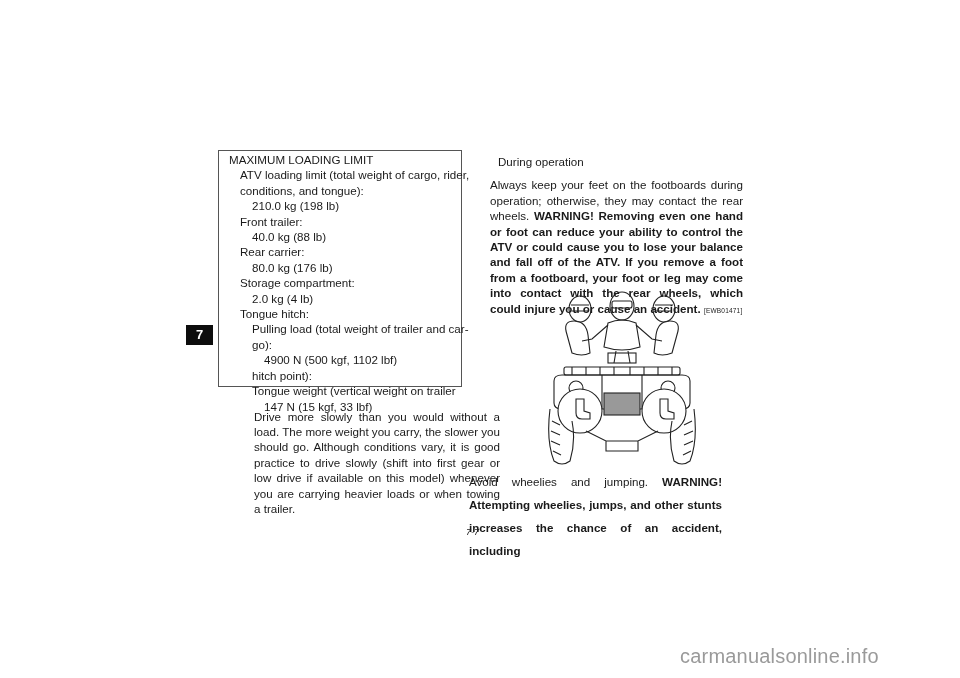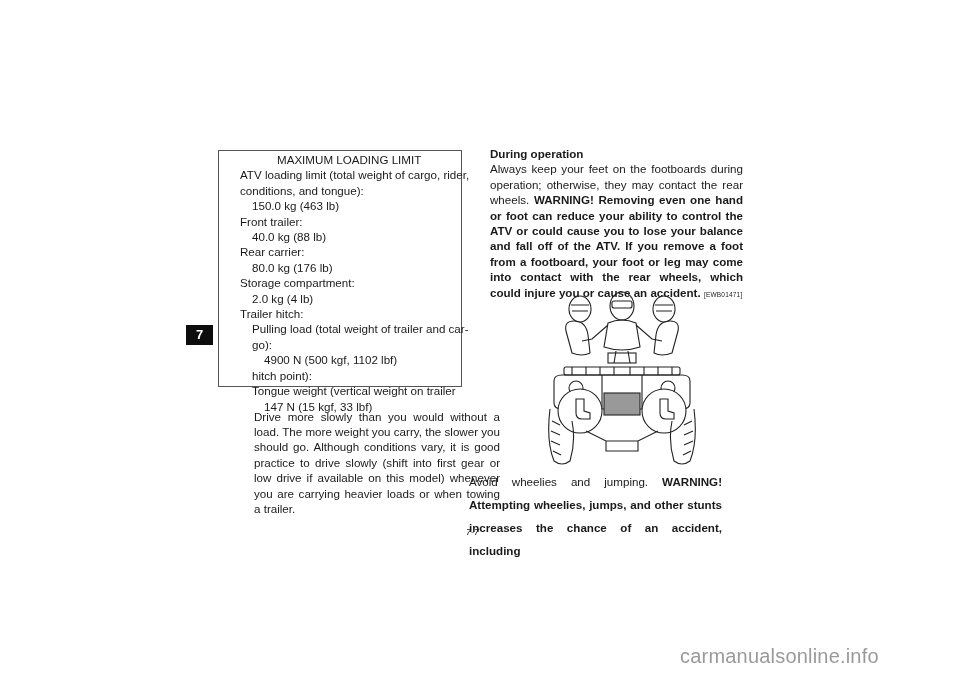--- a/index.html
+++ b/index.html
@@ -33,21 +33,21 @@
       left: 218px;
       top: 150px;
       width: 244px;
       height: 237px;
       border: 1.5px solid #555555;
       box-sizing: border-box;
       font-size: 11.6px;
       line-height: 15.4px;
       padding: 1px 0 0 10px;
     }
-    .spec-box .l0 { padding-left: 0; margin-left: 48px; }
+    .spec-box .l0 { padding-left: 0; }
     .spec-box .l1 { padding-left: 11px; }
     .spec-box .l2 { padding-left: 23px; }
     .spec-box .l3 { padding-left: 35px; }
     .spec-line { white-space: nowrap; }
     .col-left-text {
       position: absolute;
       left: 218px;
       top: 397px;
       width: 246px;
       font-size: 11.6px;
@@ -59,22 +59,22 @@
     .col-right {
       position: absolute;
       left: 490px;
       top: 146px;
       width: 253px;
       font-size: 11.6px;
       line-height: 15.4px;
       text-align: justify;
     }
     .section-heading {
-      font-weight: bold;
-      margin: 0;
+      font-weight: normal;
+      margin: 8px;
     }
     .para { margin: 0; }
     .bold { font-weight: bold; }
     .code-ref {
       font-size: 6.5px;
       font-weight: normal;
       vertical-align: baseline;
       letter-spacing: 0.2px;
     }
     .figure {
@@ -112,28 +112,28 @@
   </style>
 </head>
 <body>
 
 <div class="chapter-tab">7</div>
 
 <div class="spec-box" id="spec-box">
     <div class="spec-line l0">MAXIMUM LOADING LIMIT</div>
     <div class="spec-line l1">ATV loading limit (total weight of cargo, rider,</div>
     <div class="spec-line l1">conditions, and tongue):</div>
-    <div class="spec-line l2">150.0 kg (463 lb)</div>
+    <div class="spec-line l2">210.0 kg (198 lb)</div>
     <div class="spec-line l1">Front trailer:</div>
     <div class="spec-line l2">40.0 kg (88 lb)</div>
     <div class="spec-line l1">Rear carrier:</div>
     <div class="spec-line l2">80.0 kg (176 lb)</div>
     <div class="spec-line l1">Storage compartment:</div>
     <div class="spec-line l2">2.0 kg (4 lb)</div>
-    <div class="spec-line l1">Trailer hitch:</div>
+    <div class="spec-line l1">Tongue hitch:</div>
     <div class="spec-line l2">Pulling load (total weight of trailer and car-</div>
     <div class="spec-line l2">go):</div>
     <div class="spec-line l3">4900 N (500 kgf, 1102 lbf)</div>
     <div class="spec-line l2">hitch point):</div>
     <div class="spec-line l2">Tongue weight (vertical weight on trailer</div>
     <div class="spec-line l3">147 N (15 kgf, 33 lbf)</div>
   </div>
 
 <p class="col-left-text">Drive more slowly than you would without a load. The more weight you carry, the slower you should go. Although conditions vary, it is good practice to drive slowly (shift into first gear or low drive if available on this model) whenever you are carrying heavier loads or when towing a trailer.</p>
 

